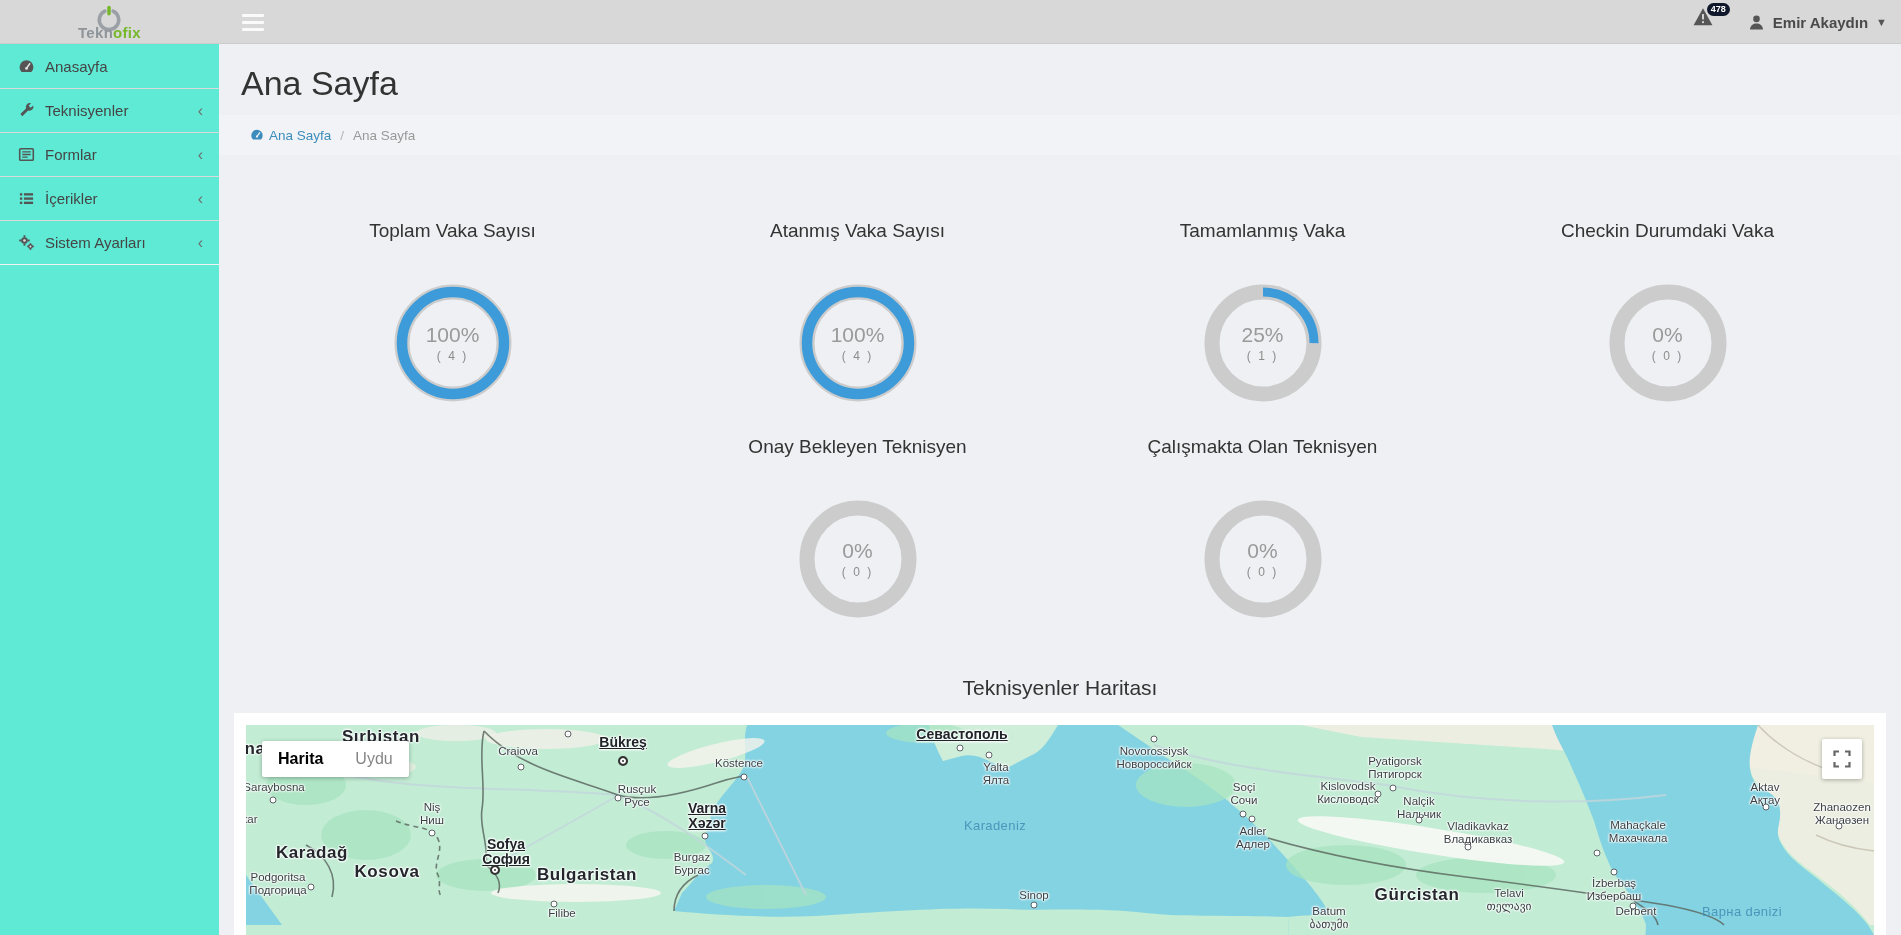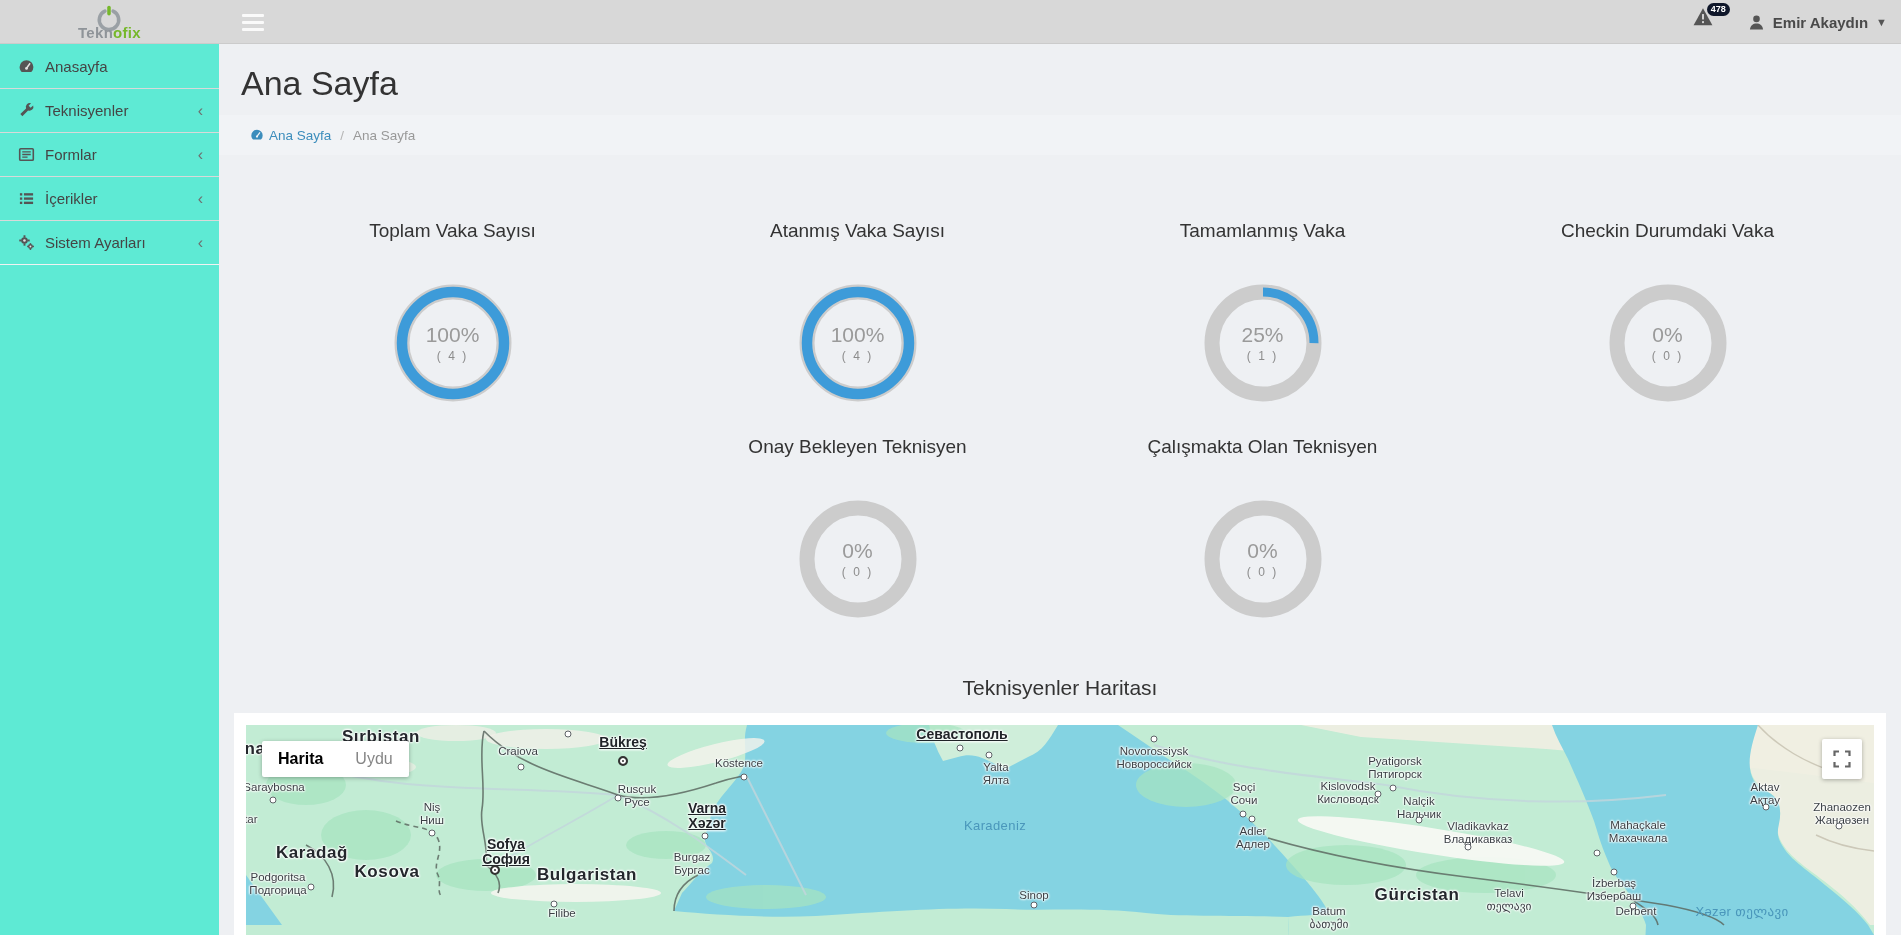--- a/index.html
+++ b/index.html
@@ -435,21 +435,21 @@
             <div>Махачкала</div>
           </div>
           <div class="mlab city" style="left: 1368px; top: 152px;">
             <div>İzberbaş</div>
             <div>Избербаш</div>
           </div>
           <div class="mlab city" style="left: 1390px; top: 180px;">
             <div>Derbent</div>
           </div>
           <div class="mlab sea" style="left: 1496px; top: 180px;">
-            <div>Xəzər თელავი</div>
+            <div>Варна dənizi</div>
           </div>
           <div class="mlab city" style="left: 1263px; top: 162px;">
             <div>Telavi</div>
             <div>თელავი</div>
           </div>
           <div class="mlab country" style="left: 1171px; top: 160px;">
             <div>Gürcistan</div>
           </div>
           <div class="mlab city" style="left: 1083px; top: 180px;">
             <div>Batum</div>

